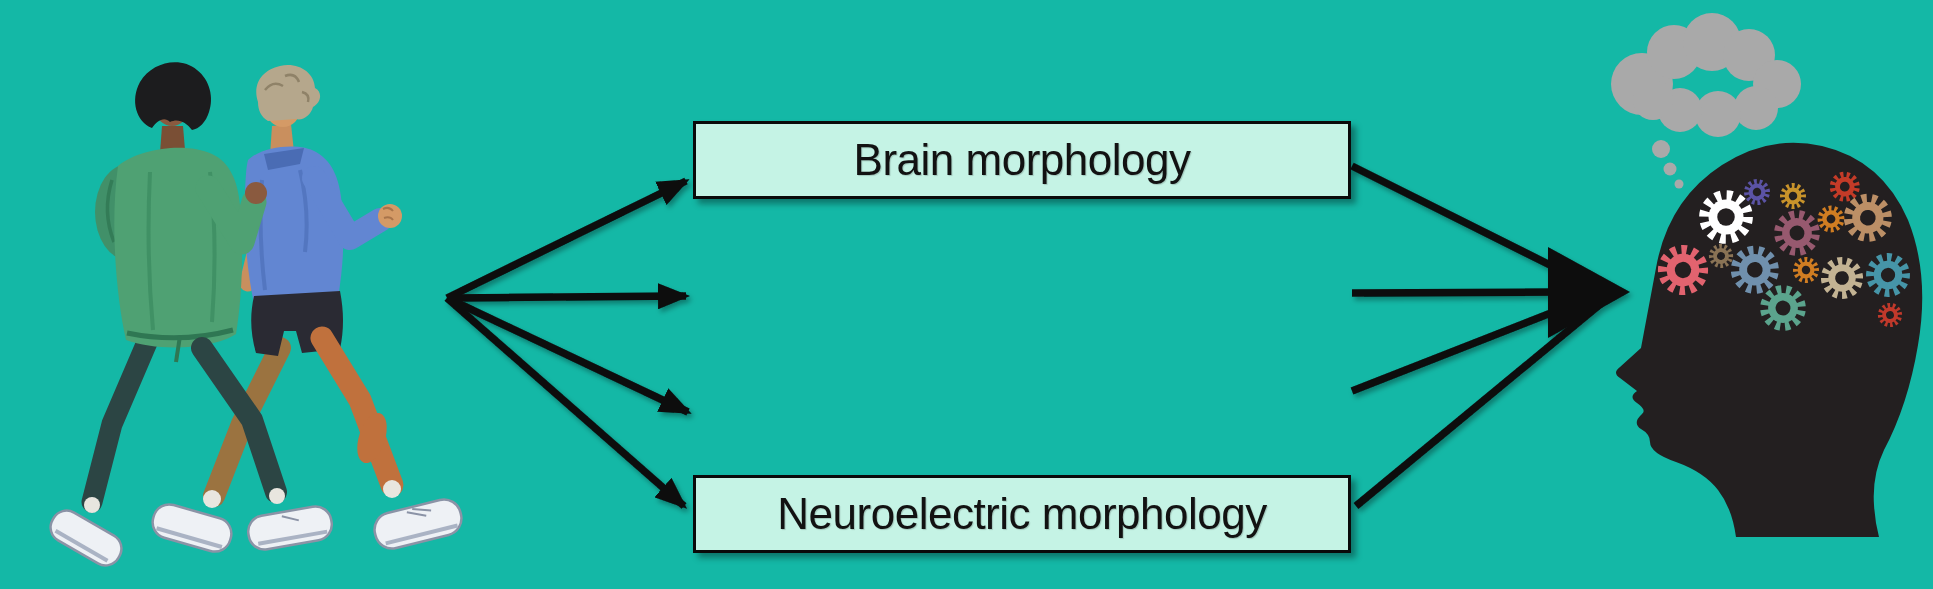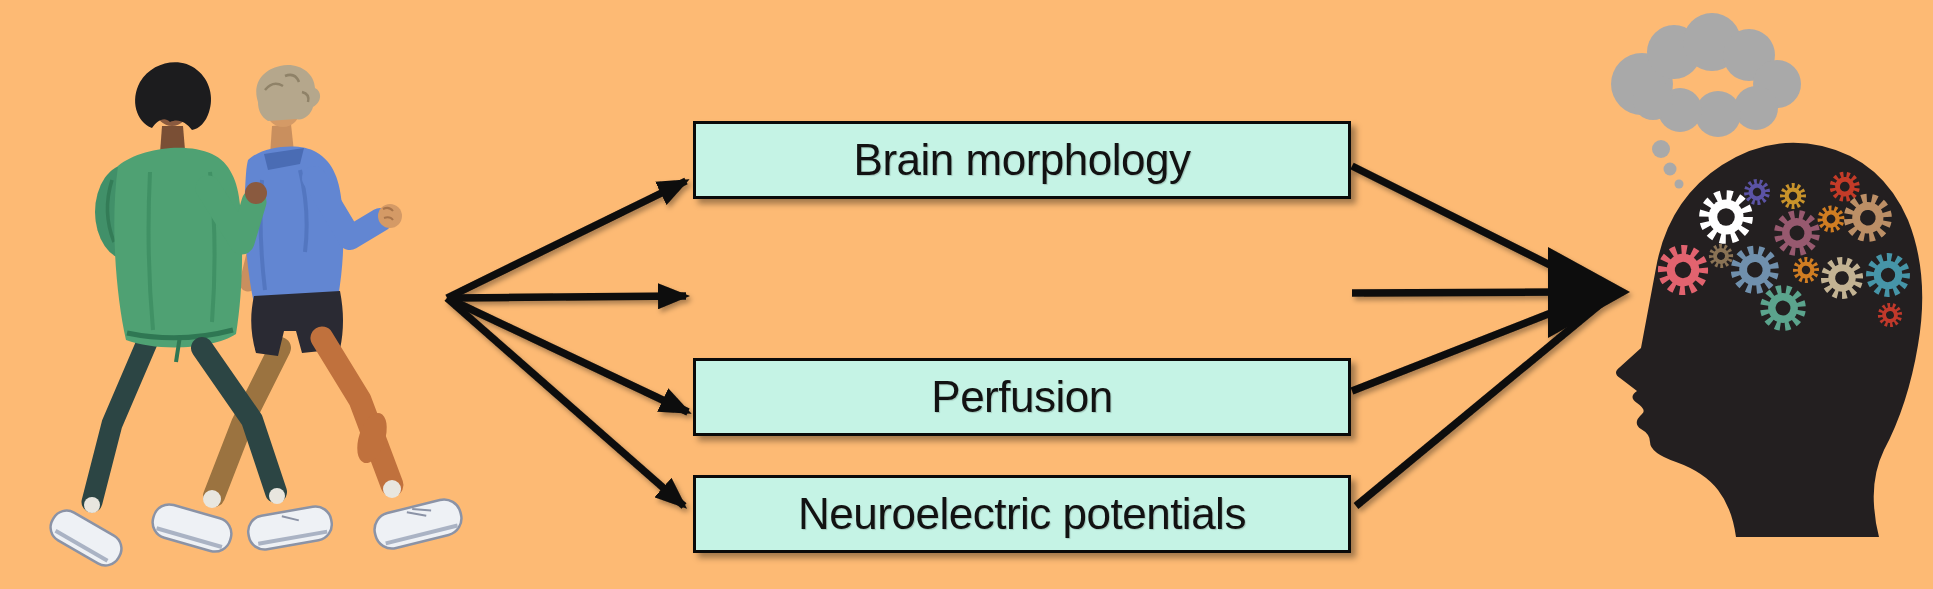--- a/index.html
+++ b/index.html
@@ -1,19 +1,19 @@
 <!DOCTYPE html>
 <html><head>
 <meta charset="utf-8">
 <style>
   html,body{margin:0;padding:0;background:#ffffff;}
   .canvas{
     position:relative;
     width:1933px;height:589px;
-    background:#fdba74;
+    background:#14b8a6;
     overflow:hidden;
     font-family:"Liberation Sans", sans-serif;
   }
   .art{position:absolute;left:0;top:0;}
   .box{
     position:absolute;
     left:693px;width:658px;height:78px;
     box-sizing:border-box;
     background:#c5f3e5;
     border:3px solid #0a0a0a;
@@ -180,20 +180,17 @@
         <use href="#gearsym" x="1863.5" y="250.5" width="49" height="49" style="color:#4695a8" transform="rotate(-5 1888 275)"></use>
         <use href="#gearsym" x="1757.5" y="282.5" width="51" height="51" style="color:#5ba48d" transform="rotate(8 1783 308)"></use>
         <use href="#gearsym" x="1876.5" y="301.5" width="27" height="27" style="color:#c0392b" transform="rotate(-16 1890 315)"></use>
       </g>
     </g>
   </svg>
 
   <div class="box b1">
     <span>Brain morphology</span>
   </div>
-  <div class="box b3">
-    <span>Perfusion</span>
-  </div>
   <div class="box b4">
-    <span>Neuroelectric potentials</span>
+    <span>Neuroelectric morphology</span>
   </div>
 
 </div>
 
 </body></html>

